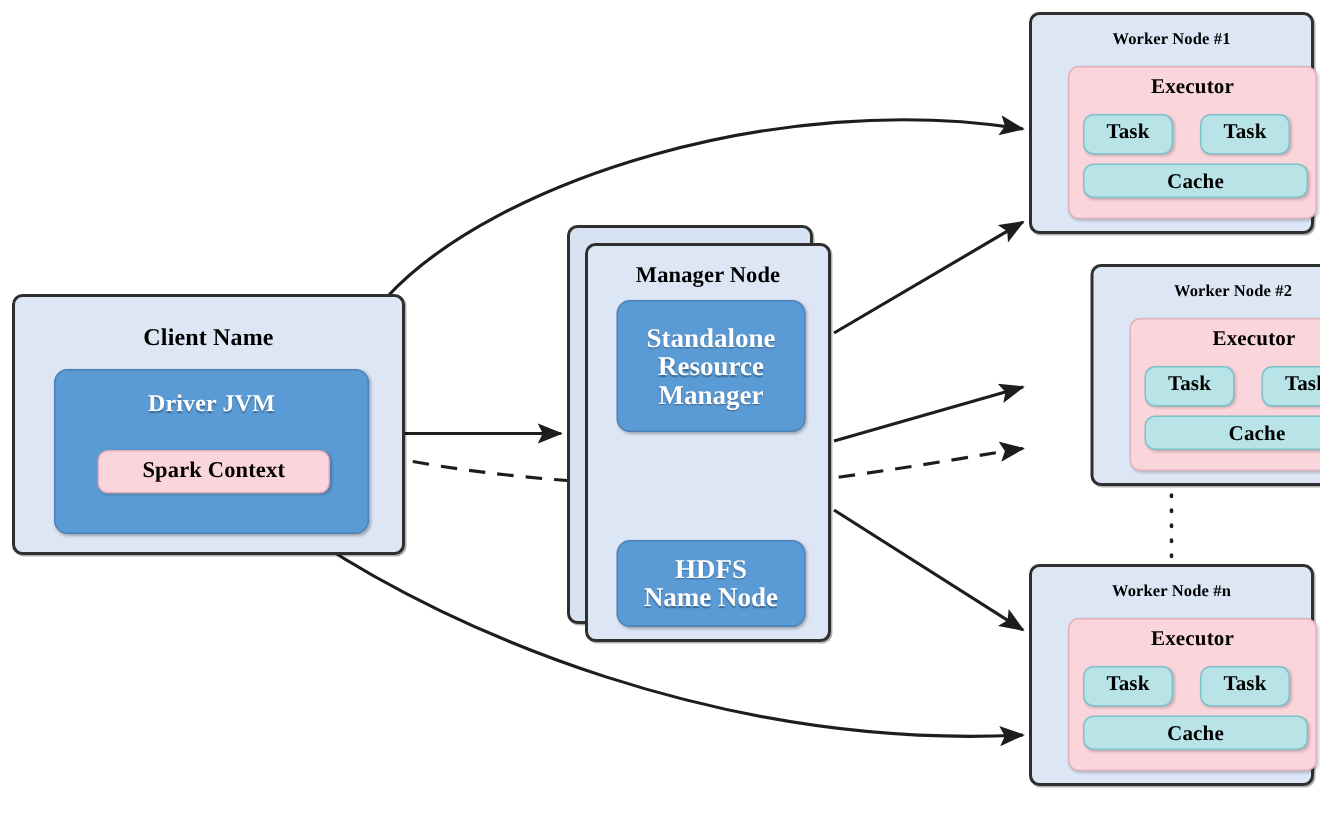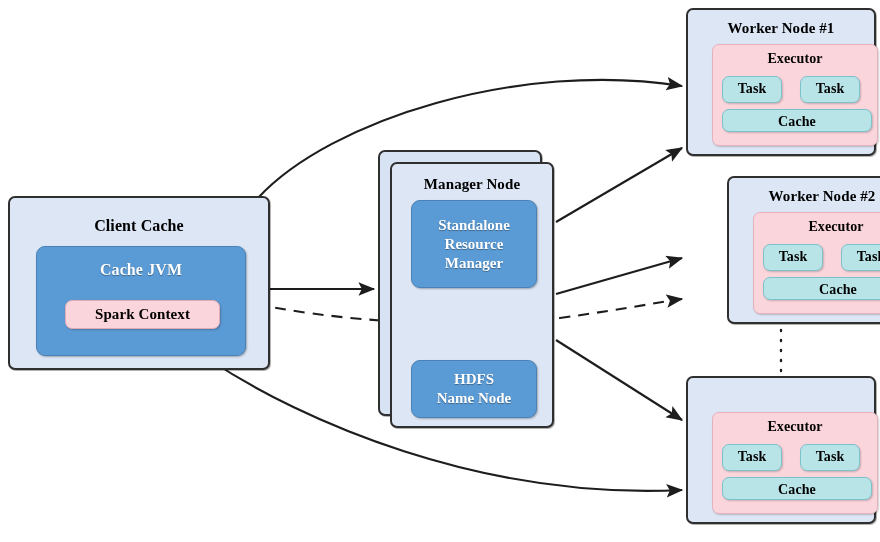--- a/index.html
+++ b/index.html
@@ -123,21 +123,21 @@
     border: 1px solid #4a82b8;
     border-radius: 9px;
     background: #5b9bd5;
     box-shadow: 1px 1px 2px rgba(0,0,0,0.28);
     color: #ffffff;
     display: flex;
     align-items: center;
     justify-content: center;
     text-align: center;
     font-weight: bold;
-    font-size: 15px;
+    font-size: 18px;
     line-height: 19px;
     text-shadow: 0 1px 1px rgba(0,0,0,0.35);
     padding: 0 4px;
   }
   #resource-manager {
     left: 19px;
     top: 36px;
     width: 126px;
     height: 88px;
   }
@@ -152,21 +152,21 @@
   .worker {
     width: 190px;
     height: 148px;
     left: 686px;
   }
   #worker-1 { top: 8px; }
   #worker-2 { top: 176px; margin-left: 41px; }
   #worker-n { top: 376px; }
   .worker > .title {
     top: 10px;
-    font-size: 15px;
+    font-size: 11px;
   }
   .executor {
     position: absolute;
     left: 24px;
     top: 34px;
     width: 166px;
     height: 102px;
     box-sizing: border-box;
     border: 1px solid #e4b2bc;
     border-radius: 7px;
@@ -233,24 +233,24 @@
     <path d="M 556,294 L 682,258" fill="none" stroke="#1d1d1d" stroke-width="2.1" marker-end="url(#ah)"></path>
 
     <path d="M 556,340 L 682,420" fill="none" stroke="#1d1d1d" stroke-width="2.1" marker-end="url(#ah)"></path>
 
     <path d="M 472,288 L 472,352" fill="none" stroke="#1d1d1d" stroke-width="2.1" marker-end="url(#ah)"></path>
 
     <path d="M 781,330 L 781,372" fill="none" stroke="#1d1d1d" stroke-width="2.4" stroke-linecap="round" stroke-dasharray="1 9"></path>
   </svg>
 
   <div id="client-node" class="node">
-    <div class="title">Client Cache</div>
+    <div class="title">Client Name</div>
 
     <div id="driver-jvm">
-      <div class="title">Cache JVM</div>
+      <div class="title">Driver JVM</div>
 
       <div id="spark-context">
         <div class="title">Spark Context</div>
       </div>
     </div>
   </div>
 
   <div id="master-back" class="node back"></div>
 
   <div id="master-node" class="node">
@@ -291,20 +291,21 @@
       <div class="task right">
         <div class="title">Task</div>
       </div>
       <div class="cache">
         <div class="title">Cache</div>
       </div>
     </div>
   </div>
 
   <div id="worker-n" class="node worker">
+    <div class="title">Worker Node #n</div>
 
     <div class="executor">
       <div class="title">Executor</div>
 
       <div class="task left">
         <div class="title">Task</div>
       </div>
       <div class="task right">
         <div class="title">Task</div>
       </div>

